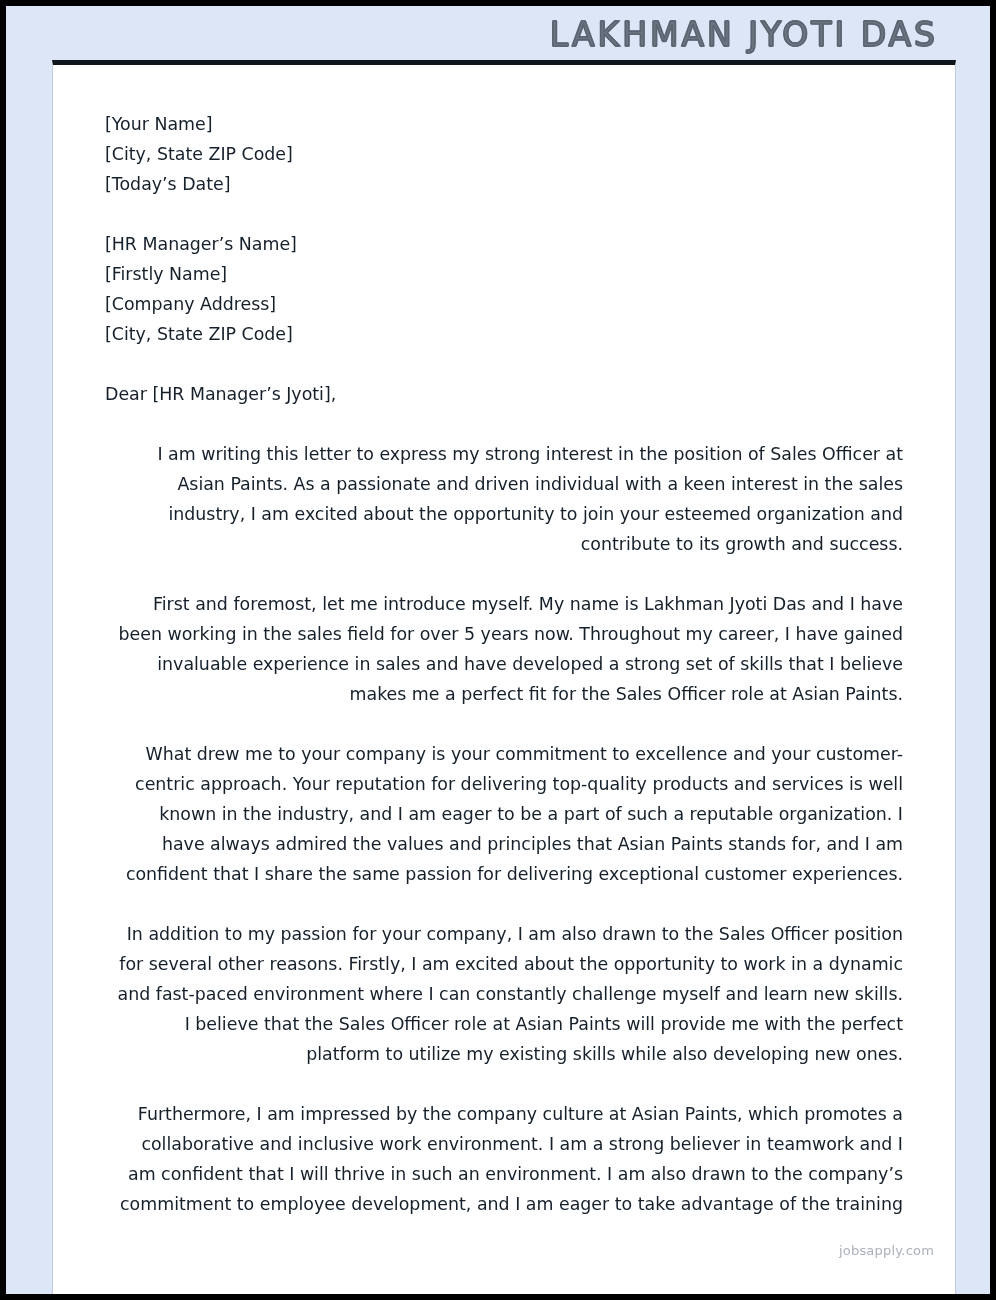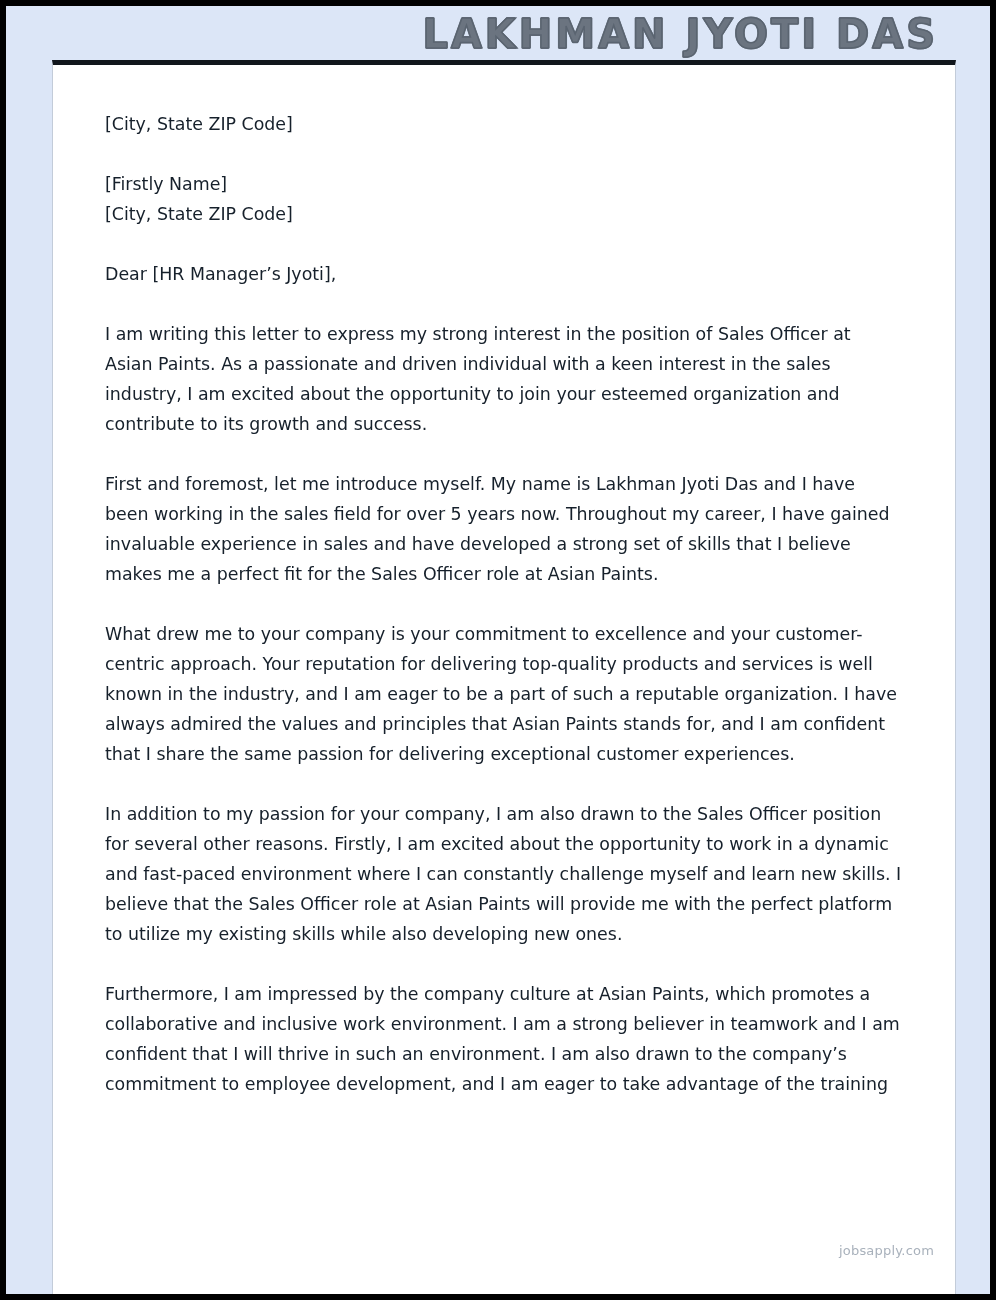--- a/index.html
+++ b/index.html
@@ -29,23 +29,23 @@
     right: 6px;
     height: 44px;
     display: flex;
     align-items: center;
     justify-content: flex-end;
     padding-right: 46px;
     box-sizing: border-box;
   }
   .header-name {
     font-family: "DejaVu Sans", sans-serif;
-    font-size: 40px;
+    font-size: 33px;
     letter-spacing: 3px;
-    font-weight: 700;
+    font-weight: 400;
     color: #dce6f7;
     -webkit-text-stroke: 1.4px #5a6470;
     text-shadow: 0 0 0 #5a6470;
     white-space: nowrap;
   }
   .name-outline {
     color: transparent;
     background: none;
     text-shadow:
       -1px 0 #6b7480, 1px 0 #6b7480, 0 -1px #6b7480, 0 1px #6b7480;
@@ -71,22 +71,22 @@
     color: #16202b;
   }
   .block {
     margin: 0 0 30px 0;
   }
   .addr-line {
     display: block;
     white-space: nowrap;
   }
   .para {
-    margin: 0 0 30px 0;
-    text-align: left;
+    margin: 0 0 30px 9px;
+    text-align: right;
   }
   .salutation {
     margin: 0 0 30px 0;
   }
   .watermark {
     position: absolute;
     right: 56px;
     bottom: 36px;
     font-family: "DejaVu Sans", sans-serif;
     font-size: 13px;
@@ -101,25 +101,29 @@
 <div class="page">
 
   <div class="header">
     <div class="header-name name-outline">LAKHMAN JYOTI DAS</div>
   </div>
 
   <div class="sheet">
     <div class="letter">
 
       <div class="block">
+        <span class="addr-line">[Your Name]</span>
         <span class="addr-line">[City, State ZIP Code]</span>
+        <span class="addr-line">[Today’s Date]</span>
       </div>
 
       <div class="block">
+        <span class="addr-line">[HR Manager’s Name]</span>
         <span class="addr-line">[Firstly Name]</span>
+        <span class="addr-line">[Company Address]</span>
         <span class="addr-line">[City, State ZIP Code]</span>
       </div>
 
       <p class="salutation">Dear [HR Manager’s Jyoti],</p>
 
       <p class="para">I am writing this letter to express my strong interest in the position of Sales Officer at Asian Paints. As a passionate and driven individual with a keen interest in the sales industry, I am excited about the opportunity to join your esteemed organization and contribute to its growth and success.</p>
       <p class="para">First and foremost, let me introduce myself. My name is Lakhman Jyoti Das and I have been working in the sales field for over 5 years now. Throughout my career, I have gained invaluable experience in sales and have developed a strong set of skills that I believe makes me a perfect fit for the Sales Officer role at Asian Paints.</p>
       <p class="para">What drew me to your company is your commitment to excellence and your customer-centric approach. Your reputation for delivering top-quality products and services is well known in the industry, and I am eager to be a part of such a reputable organization. I have always admired the values and principles that Asian Paints stands for, and I am confident that I share the same passion for delivering exceptional customer experiences.</p>
       <p class="para">In addition to my passion for your company, I am also drawn to the Sales Officer position for several other reasons. Firstly, I am excited about the opportunity to work in a dynamic and fast-paced environment where I can constantly challenge myself and learn new skills. I believe that the Sales Officer role at Asian Paints will provide me with the perfect platform to utilize my existing skills while also developing new ones.</p>
       <p class="para">Furthermore, I am impressed by the company culture at Asian Paints, which promotes a collaborative and inclusive work environment. I am a strong believer in teamwork and I am confident that I will thrive in such an environment. I am also drawn to the company’s commitment to employee development, and I am eager to take advantage of the training</p>

